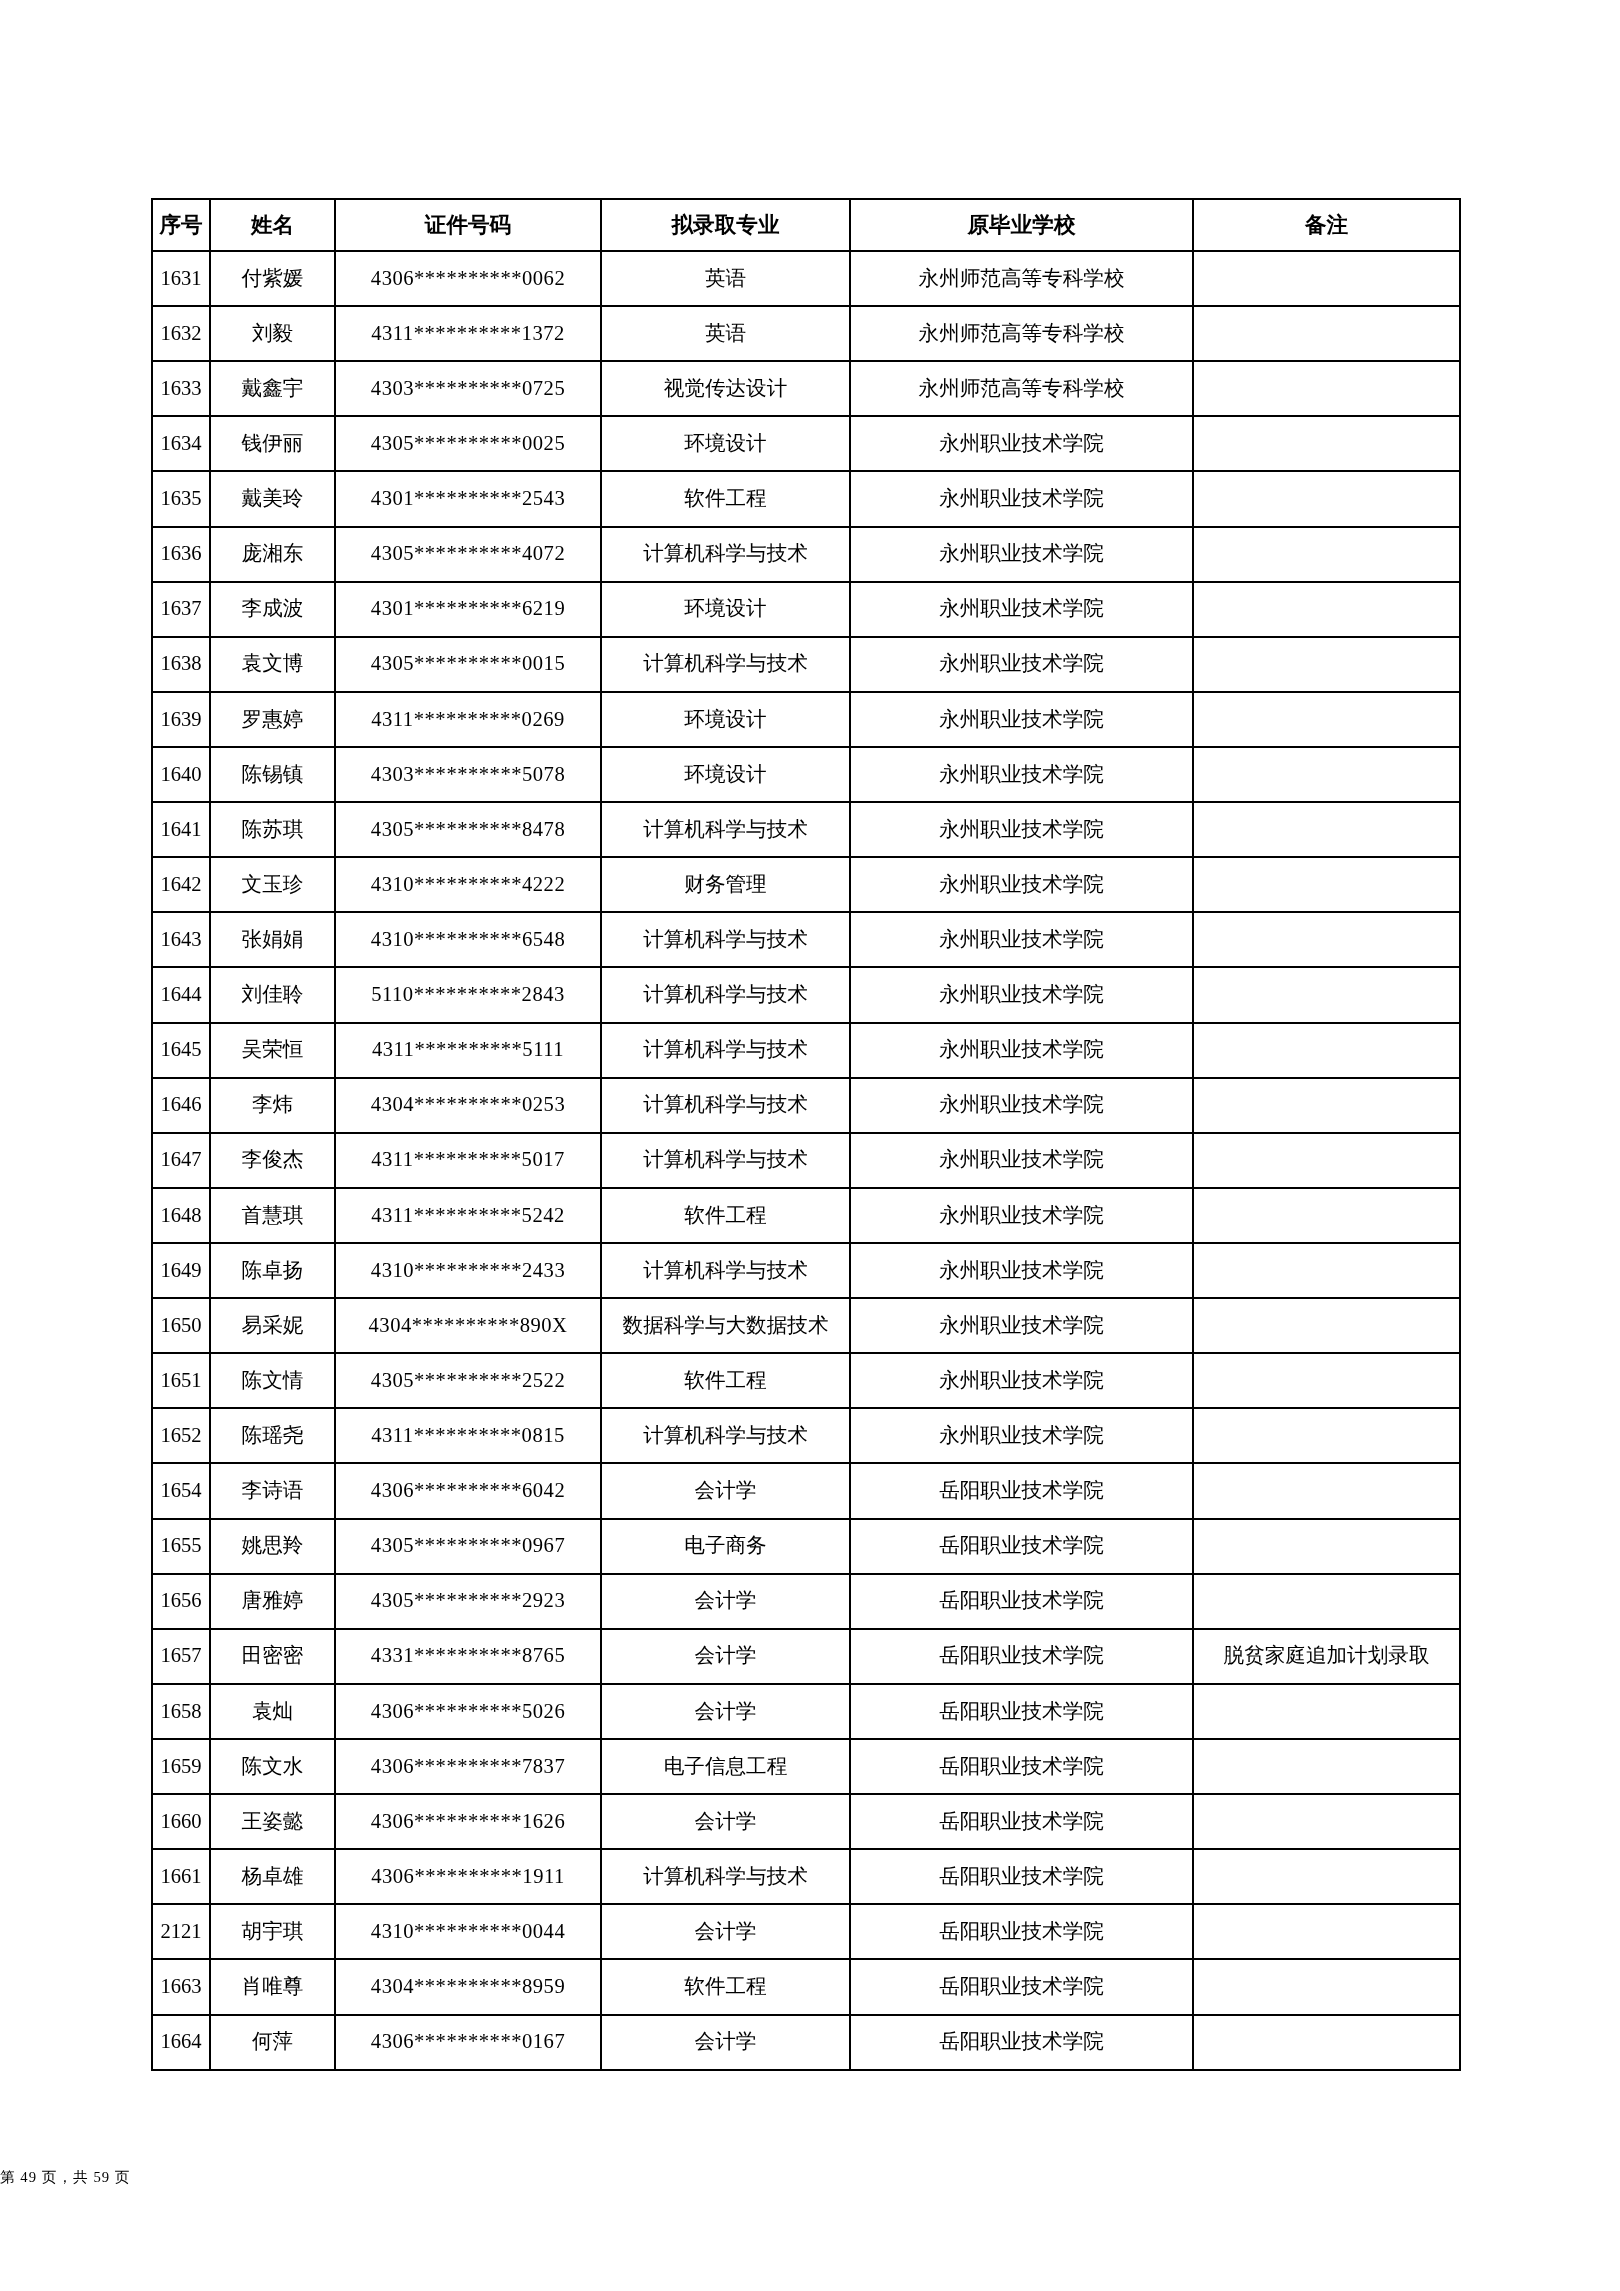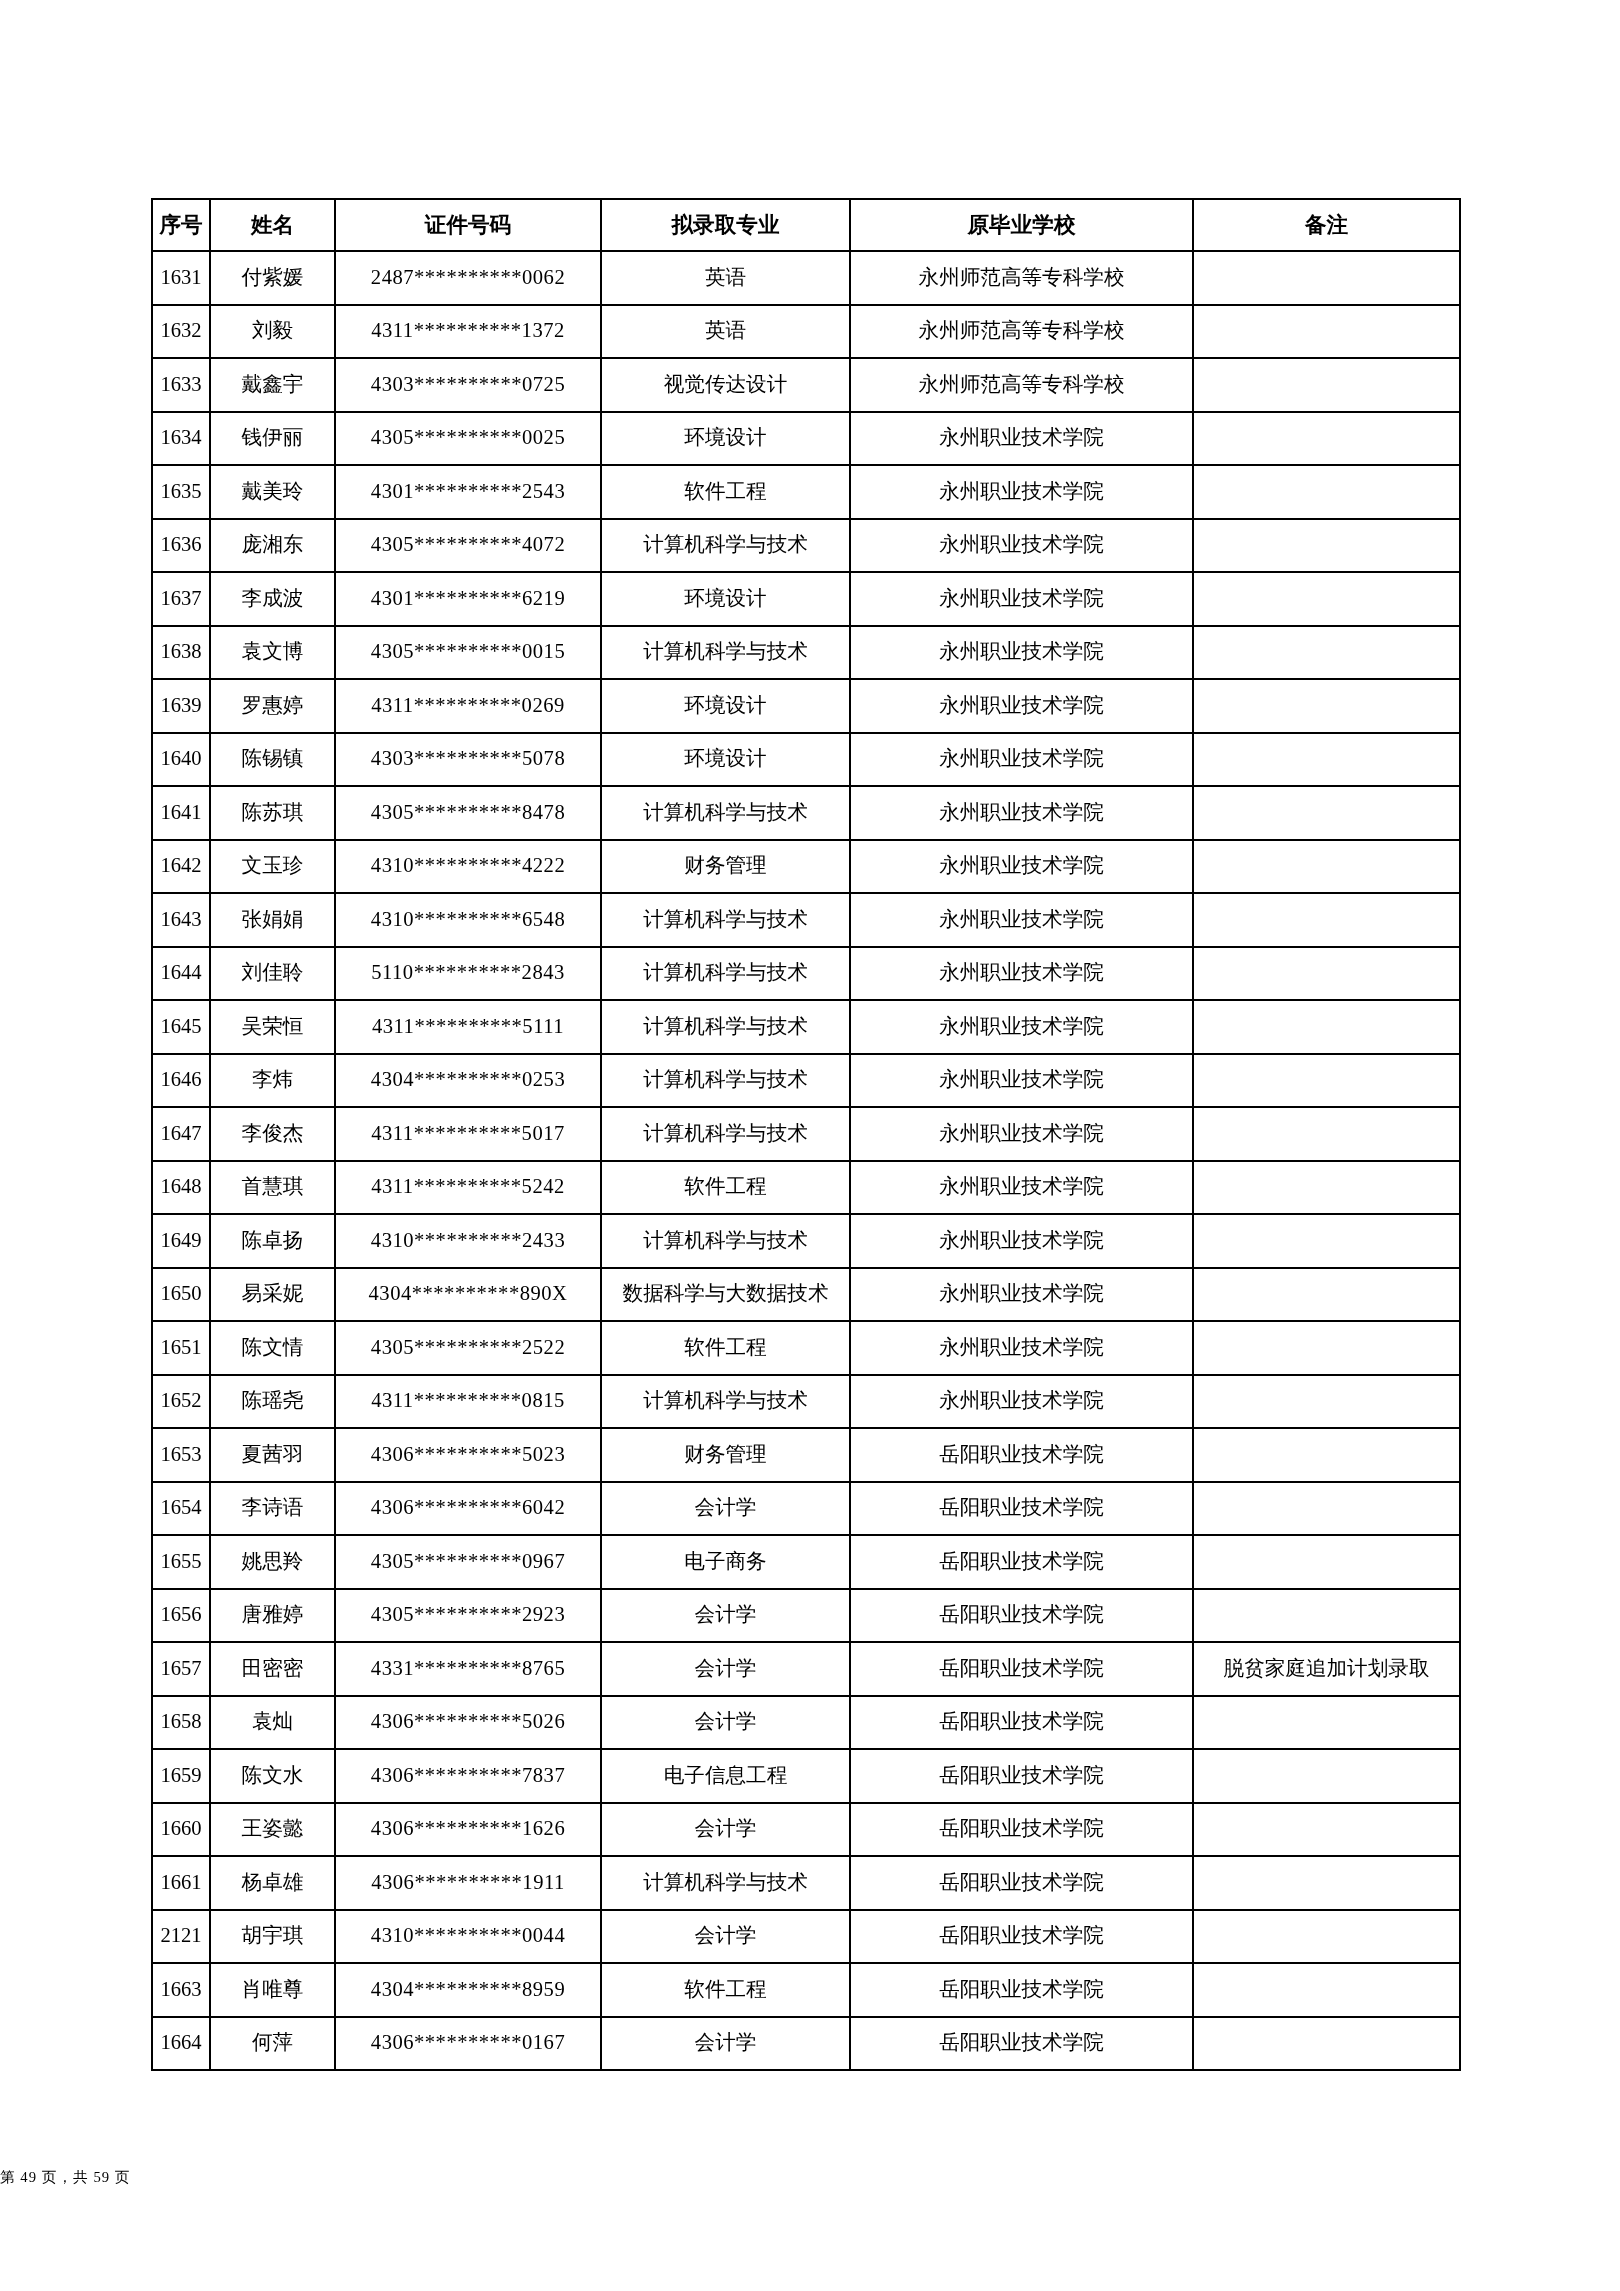--- a/index.html
+++ b/index.html
@@ -71,21 +71,21 @@
       <th>证件号码</th>
       <th>拟录取专业</th>
       <th>原毕业学校</th>
       <th>备注</th>
     </tr>
   </thead>
   <tbody>
       <tr>
         <td class="cell-seq-number">1631</td>
         <td class="cell-student-name">付紫媛</td>
-        <td class="cell-id-number">2487**********0062</td>
+        <td class="cell-id-number">4306**********0062</td>
         <td class="cell-admitted-major">英语</td>
         <td class="cell-previous-school">永州师范高等专科学校</td>
         <td class="cell-remark"></td>
       </tr>
       <tr>
         <td class="cell-seq-number">1632</td>
         <td class="cell-student-name">刘毅</td>
         <td class="cell-id-number">4311**********1372</td>
         <td class="cell-admitted-major">英语</td>
         <td class="cell-previous-school">永州师范高等专科学校</td>
@@ -242,28 +242,20 @@
         <td class="cell-admitted-major">软件工程</td>
         <td class="cell-previous-school">永州职业技术学院</td>
         <td class="cell-remark"></td>
       </tr>
       <tr>
         <td class="cell-seq-number">1652</td>
         <td class="cell-student-name">陈瑶尧</td>
         <td class="cell-id-number">4311**********0815</td>
         <td class="cell-admitted-major">计算机科学与技术</td>
         <td class="cell-previous-school">永州职业技术学院</td>
-        <td class="cell-remark"></td>
-      </tr>
-      <tr>
-        <td class="cell-seq-number">1653</td>
-        <td class="cell-student-name">夏茜羽</td>
-        <td class="cell-id-number">4306**********5023</td>
-        <td class="cell-admitted-major">财务管理</td>
-        <td class="cell-previous-school">岳阳职业技术学院</td>
         <td class="cell-remark"></td>
       </tr>
       <tr>
         <td class="cell-seq-number">1654</td>
         <td class="cell-student-name">李诗语</td>
         <td class="cell-id-number">4306**********6042</td>
         <td class="cell-admitted-major">会计学</td>
         <td class="cell-previous-school">岳阳职业技术学院</td>
         <td class="cell-remark"></td>
       </tr>

